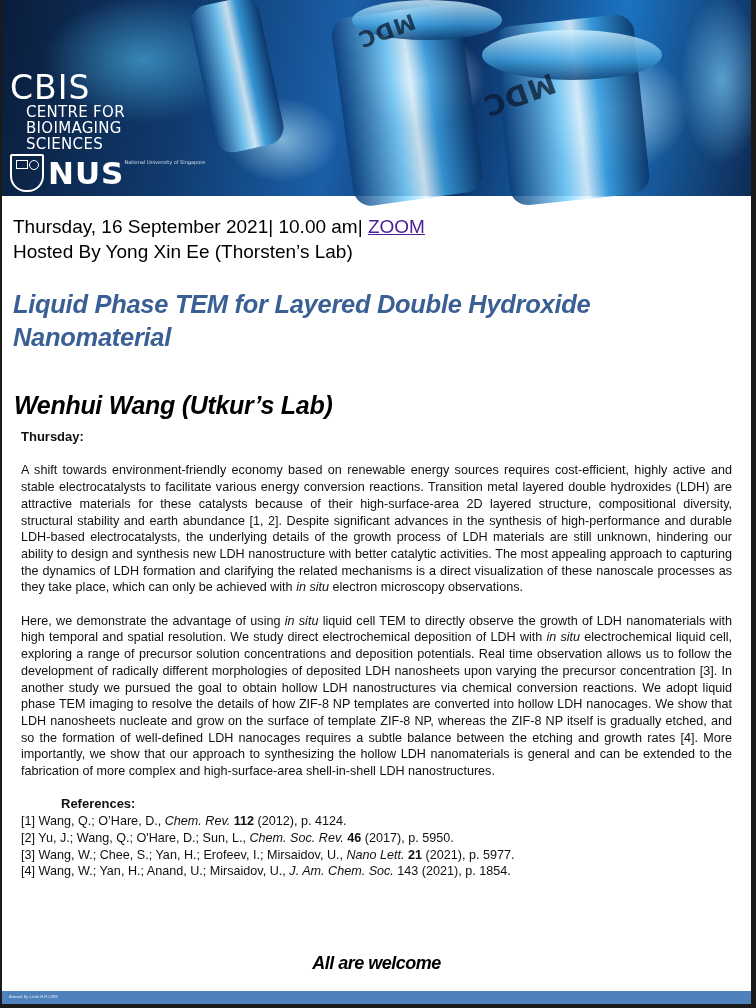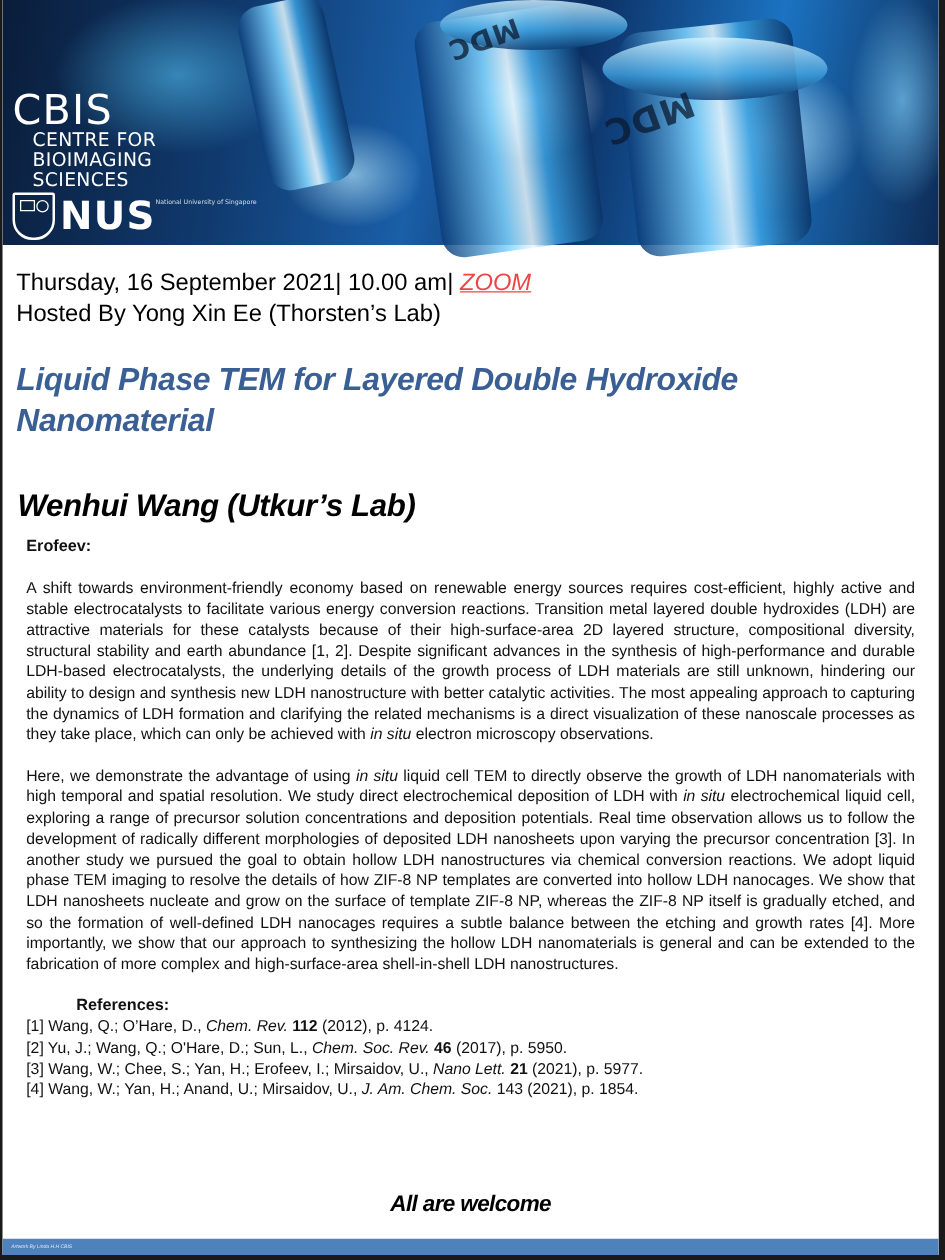--- a/index.html
+++ b/index.html
@@ -57,21 +57,21 @@
   }
   .logo .nus-block { display: flex; flex-direction: row; }
   .logo .nus { font-size: 31px; line-height: 28px; font-weight: bold; letter-spacing: 1px; }
   .logo .nus-small { font-size: 5px; line-height: 6px; opacity: 0.8; }
 
   
   .event {
     position: absolute; left: 11px; top: 214px;
     font-family: "Liberation Sans", sans-serif; font-size: 19px; line-height: 25px; color: #000;
   }
-  .event a { color: #ef4444; text-decoration: underline; font-style: italic; }
+  .event a { color: #4c1d95; text-decoration: underline; }
 
   .title {
     position: absolute; left: 11px; top: 288px; width: 740px;
     font-family: Liberation Sans, sans-serif; font-style: italic; font-weight: bold;
     font-size: 25.5px; line-height: 33px; color: #3a5f94; letter-spacing: -0.3px;
   }
   .speaker {
     position: absolute; left: 12px; top: 390px;
     font-family: "Liberation Sans", sans-serif; font-style: italic; font-weight: bold;
     font-size: 25px; line-height: 30px; color: #000; letter-spacing: -0.3px;
@@ -141,21 +141,21 @@
     <div>Hosted By Yong Xin Ee (Thorsten’s Lab)</div>
   </div>
 
   <div class="title">
     <div>Liquid Phase TEM for Layered Double Hydroxide Nanomaterial</div>
   </div>
 
   <div class="speaker">Wenhui Wang (Utkur’s Lab)</div>
 
   <div class="abstract">
-    <div class="heading">Erofeev:</div>
+    <div class="heading">Thursday:</div>
     <p><span>A shift towards environment-friendly economy based on renewable energy sources requires cost-efficient, highly active and stable electrocatalysts to facilitate various energy conversion reactions. Transition metal layered double hydroxides (LDH) are attractive materials for these catalysts because of their high-surface-area 2D layered structure, compositional diversity, structural stability and earth abundance [1, 2]. Despite significant advances in the synthesis of high-performance and durable LDH-based electrocatalysts, the underlying details of the growth process of LDH materials are still unknown, hindering our ability to design and synthesis new LDH nanostructure with better catalytic activities. The most appealing approach to capturing the dynamics of LDH formation and clarifying the related mechanisms is a direct visualization of these nanoscale processes as they take place, which can only be achieved with </span><i>in situ</i><span> electron microscopy observations.</span></p>
     <p><span>Here, we demonstrate the advantage of using </span><i>in situ</i><span> liquid cell TEM to directly observe the growth of LDH nanomaterials with high temporal and spatial resolution. We study direct electrochemical deposition of LDH with </span><i>in situ</i><span> electrochemical liquid cell, exploring a range of precursor solution concentrations and deposition potentials. Real time observation allows us to follow the development of radically different morphologies of deposited LDH nanosheets upon varying the precursor concentration [3]. In another study we pursued the goal to obtain hollow LDH nanostructures via chemical conversion reactions. We adopt liquid phase TEM imaging to resolve the details of how ZIF-8 NP templates are converted into hollow LDH nanocages. We show that LDH nanosheets nucleate and grow on the surface of template ZIF-8 NP, whereas the ZIF-8 NP itself is gradually etched, and so the formation of well-defined LDH nanocages requires a subtle balance between the etching and growth rates [4]. More importantly, we show that our approach to synthesizing the hollow LDH nanomaterials is general and can be extended to the fabrication of more complex and high-surface-area shell-in-shell LDH nanostructures.</span></p>
 
     <div class="refs">
       <div class="heading">References:</div>
       <div><span>[1]</span> <span>Wang, Q.; O’Hare, D., </span><i>Chem. Rev.</i> <b>112</b><span> (2012), p. 4124.</span></div>
       <div><span>[2]</span> <span>Yu, J.; Wang, Q.; O'Hare, D.; Sun, L., </span><i>Chem. Soc. Rev.</i> <b>46</b><span> (2017), p. 5950.</span></div>
       <div><span>[3]</span> <span>Wang, W.; Chee, S.; Yan, H.; Erofeev, I.; Mirsaidov, U., </span><i>Nano Lett.</i> <b>21</b><span> (2021), p. 5977.</span></div>
       <div><span>[4]</span> <span>Wang, W.; Yan, H.; Anand, U.; Mirsaidov, U., </span><i>J. Am. Chem. Soc.</i><span> 143 (2021), p. 1854.</span></div>
     </div>

